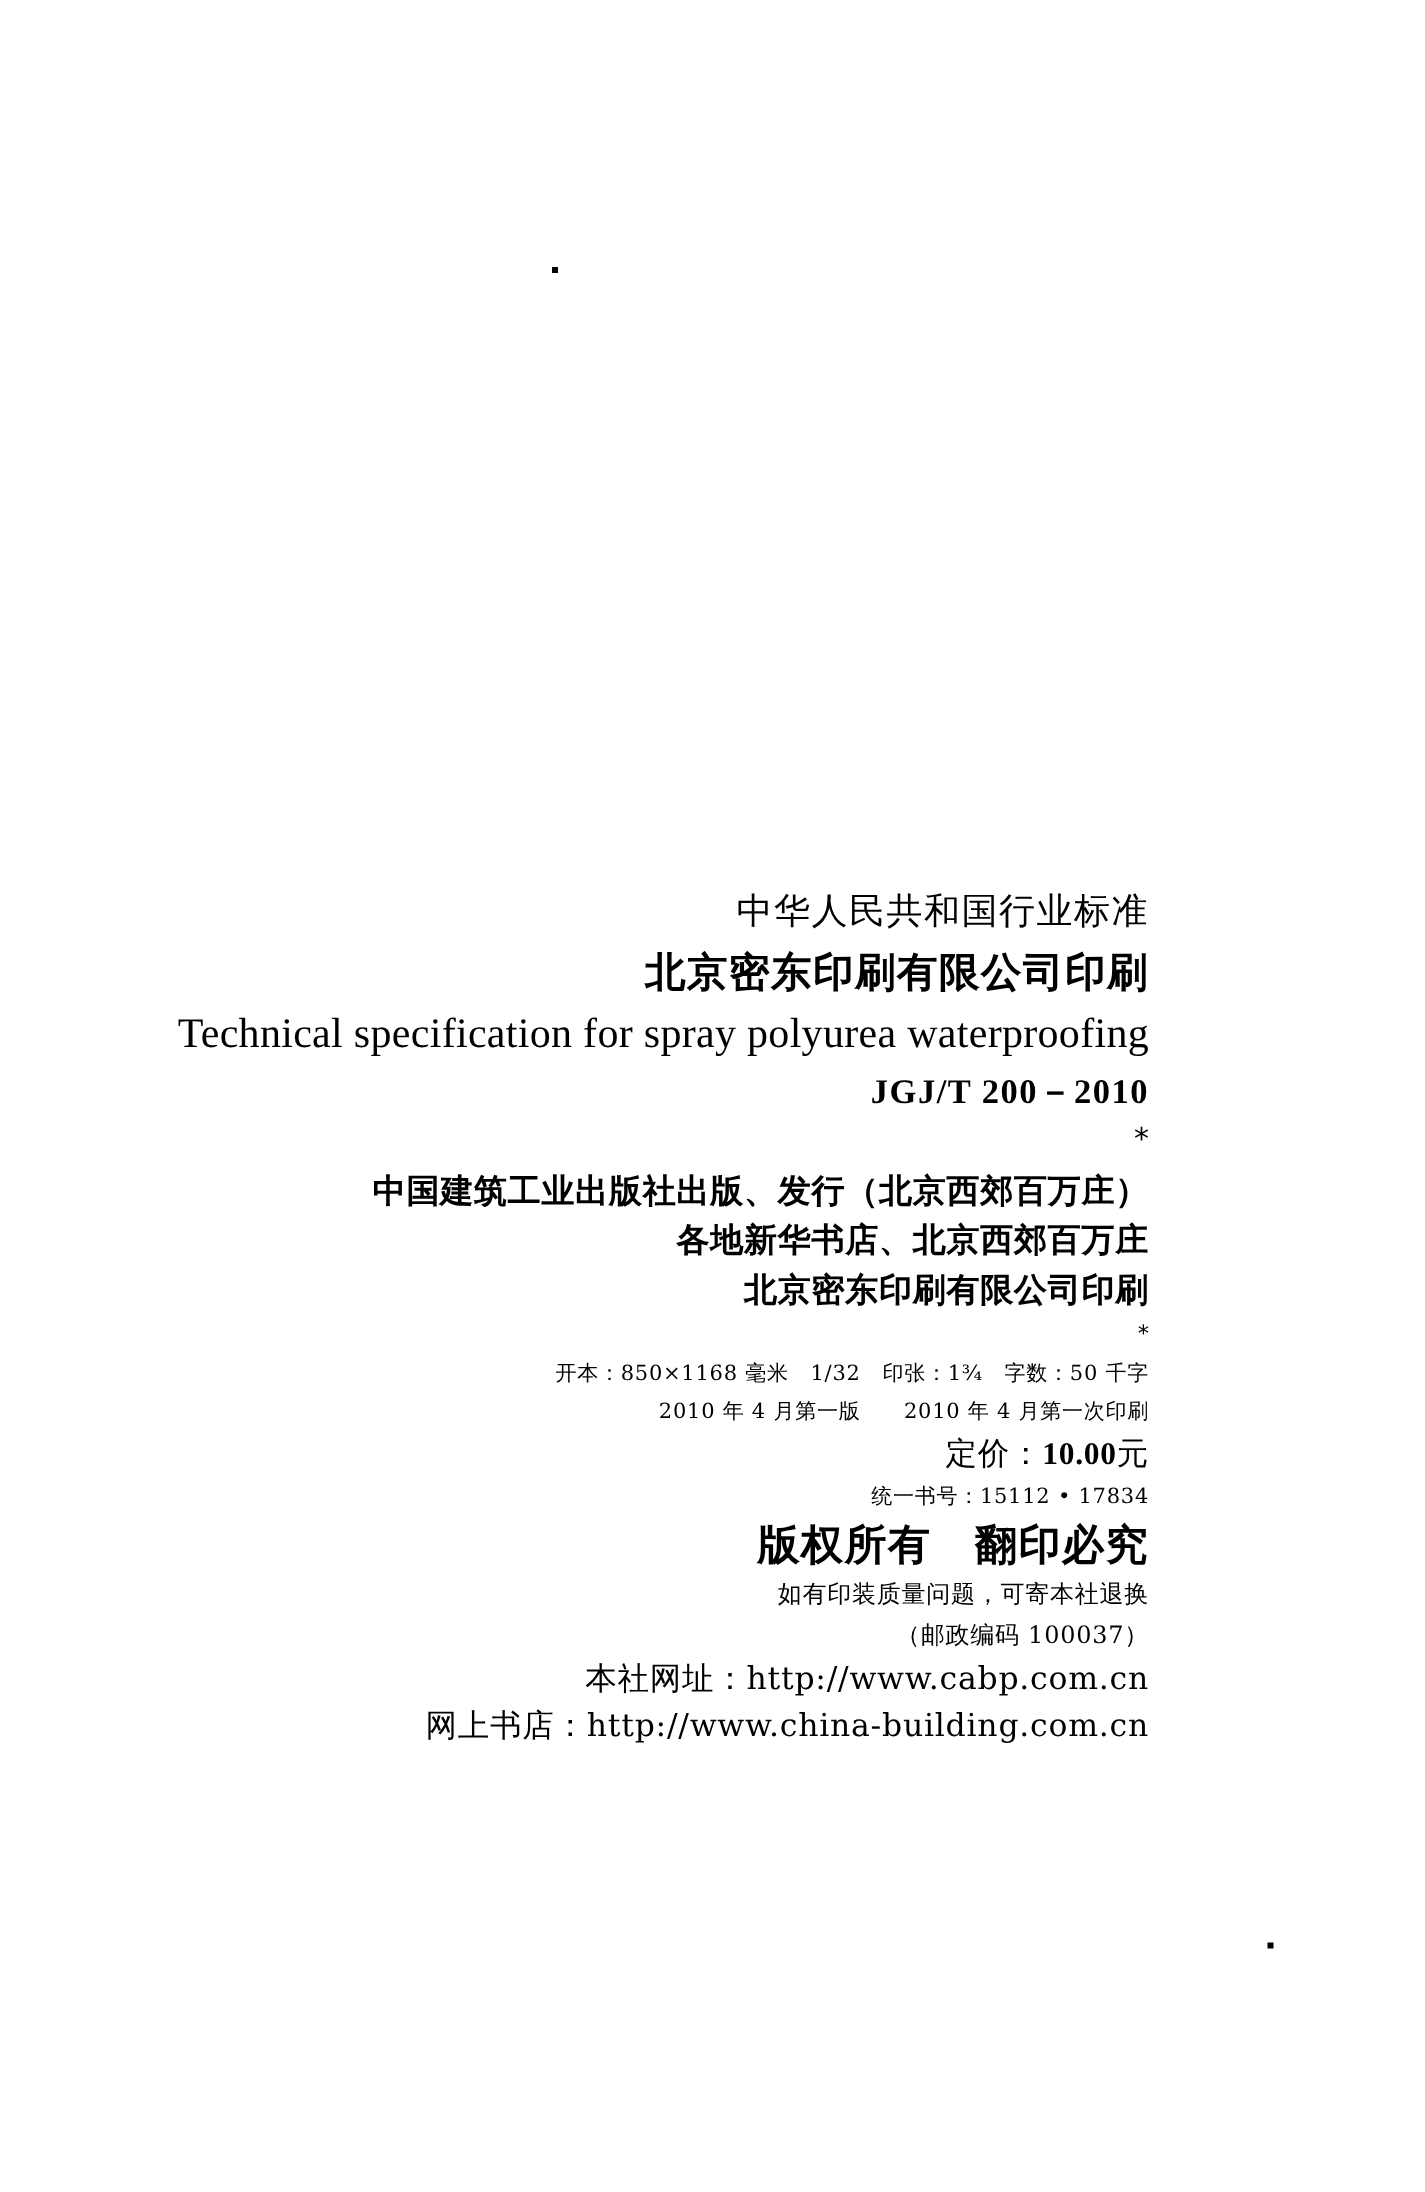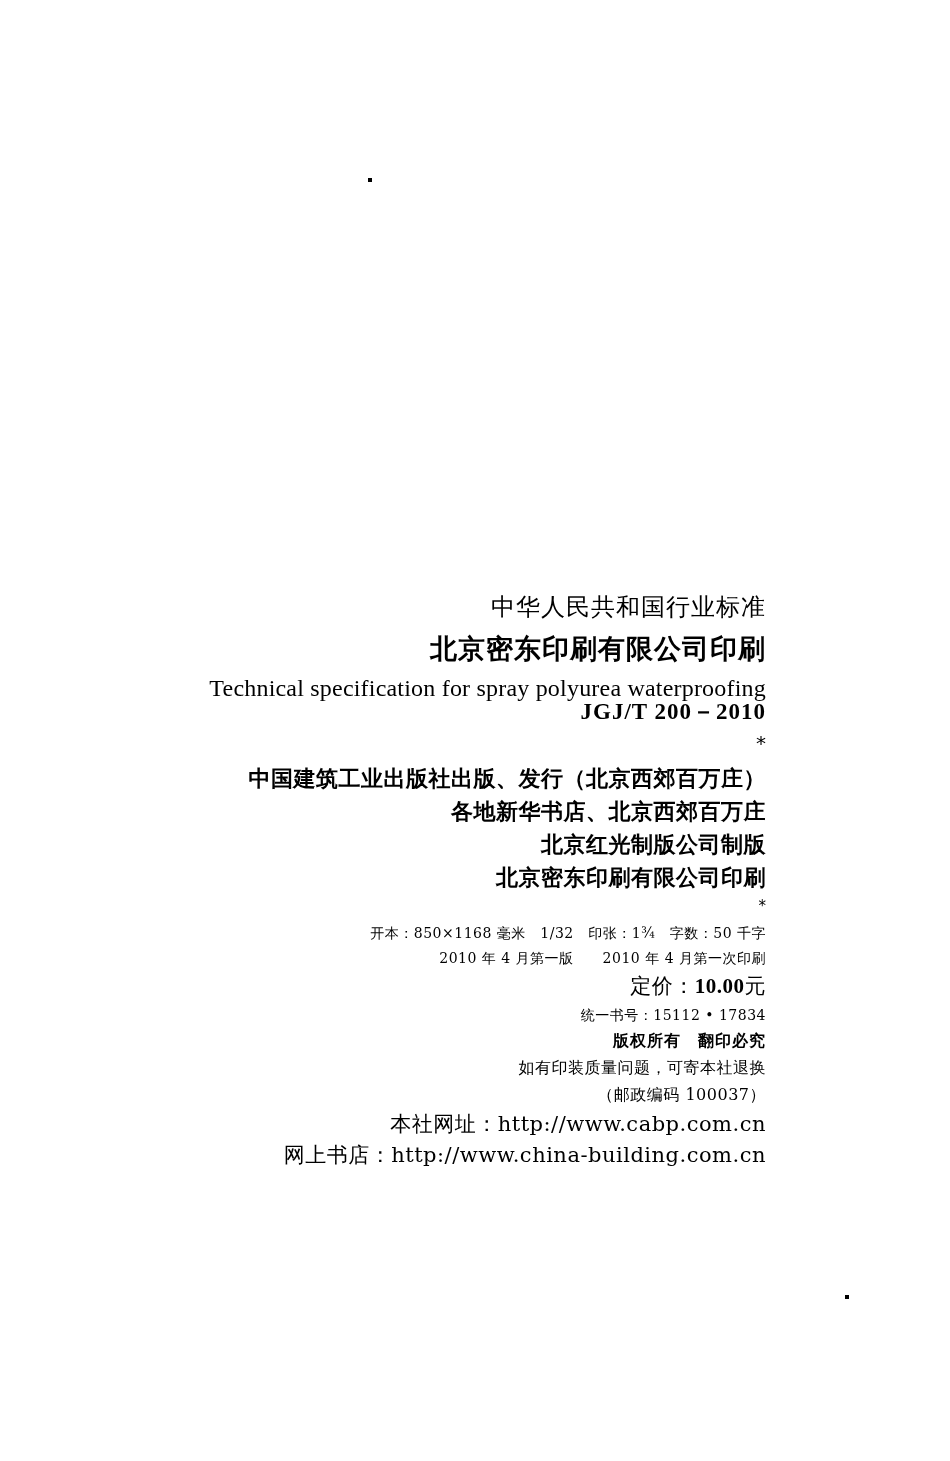--- a/index.html
+++ b/index.html
@@ -36,22 +36,23 @@
     font-family: "DejaVu Serif", serif;
   }
   .std-title {
     font-size: 27px;
     font-weight: bold;
     letter-spacing: 1px;
     margin-bottom: 14px;
     font-family: "DejaVu Serif", serif;
   }
   .std-title-en {
-    font-size: 24px;
+    font-size: 28px;
     letter-spacing: 0.2px;
+    margin-bottom: 12px;
     font-family: "Liberation Serif", serif;
   }
   .std-code {
     font-size: 23px;
     font-weight: bold;
     letter-spacing: 1px;
     margin-bottom: 10px;
     font-family: "Liberation Serif", serif;
     margin-left: 48px;
   }
@@ -83,21 +84,21 @@
   .price-line {
     font-size: 21px;
     letter-spacing: 0.5px;
     margin-bottom: 11px;
     font-family: "DejaVu Serif", serif;
   }
   .price-line b {
     font-family: "Liberation Serif", serif;
   }
   .bold-notice {
-    font-size: 16px;
+    font-size: 28px;
     font-weight: bold;
     letter-spacing: 1px;
     margin-bottom: 11px;
     font-family: "DejaVu Serif", serif;
   }
   .small-note {
     font-size: 16px;
     letter-spacing: 0.5px;
     margin-bottom: 11px;
     font-family: "DejaVu Serif", serif;
@@ -140,21 +141,20 @@
     <span class="line std-title">北京密东印刷有限公司印刷</span>
 
     <span class="line std-title-en">Technical specification for spray polyurea waterproofing</span>
 
     <span class="line std-code">JGJ/T 200－2010</span>
 
     <span class="line sep-star">*</span>
 
     <span class="line pub-line">中国建筑工业出版社出版、发行（北京西郊百万庄）</span>
     <span class="line pub-line">各地新华书店、北京西郊百万庄</span>
-    <span class="line pub-line">北京红光制版公司制版</span>
     <span class="line pub-line">北京密东印刷有限公司印刷</span>
 
     <span class="line sep-star-small">*</span>
 
     <span class="line detail-line">开本：850×1168 毫米　1/32　印张：1¾　字数：50 千字</span>
 
     <span class="line detail-line">2010 年 4 月第一版　　2010 年 4 月第一次印刷</span>
 
     <span class="line price-line"><span>定价：</span><b>10.00</b><span>元</span></span>
 

